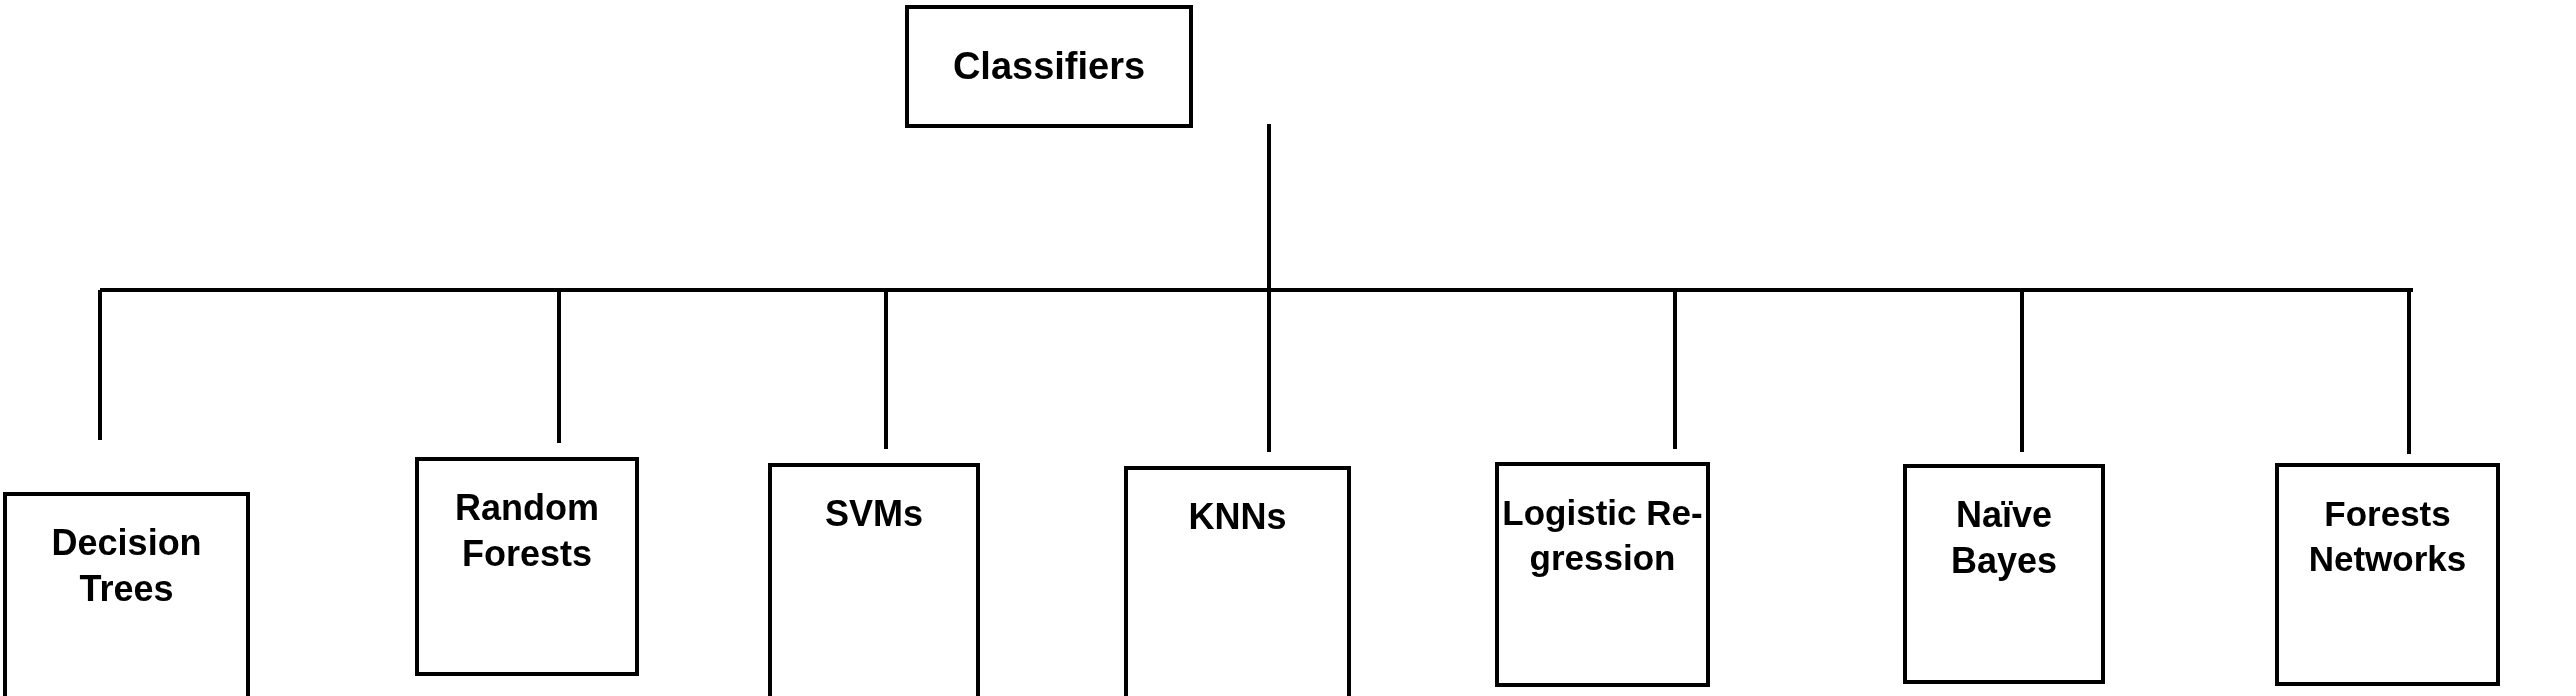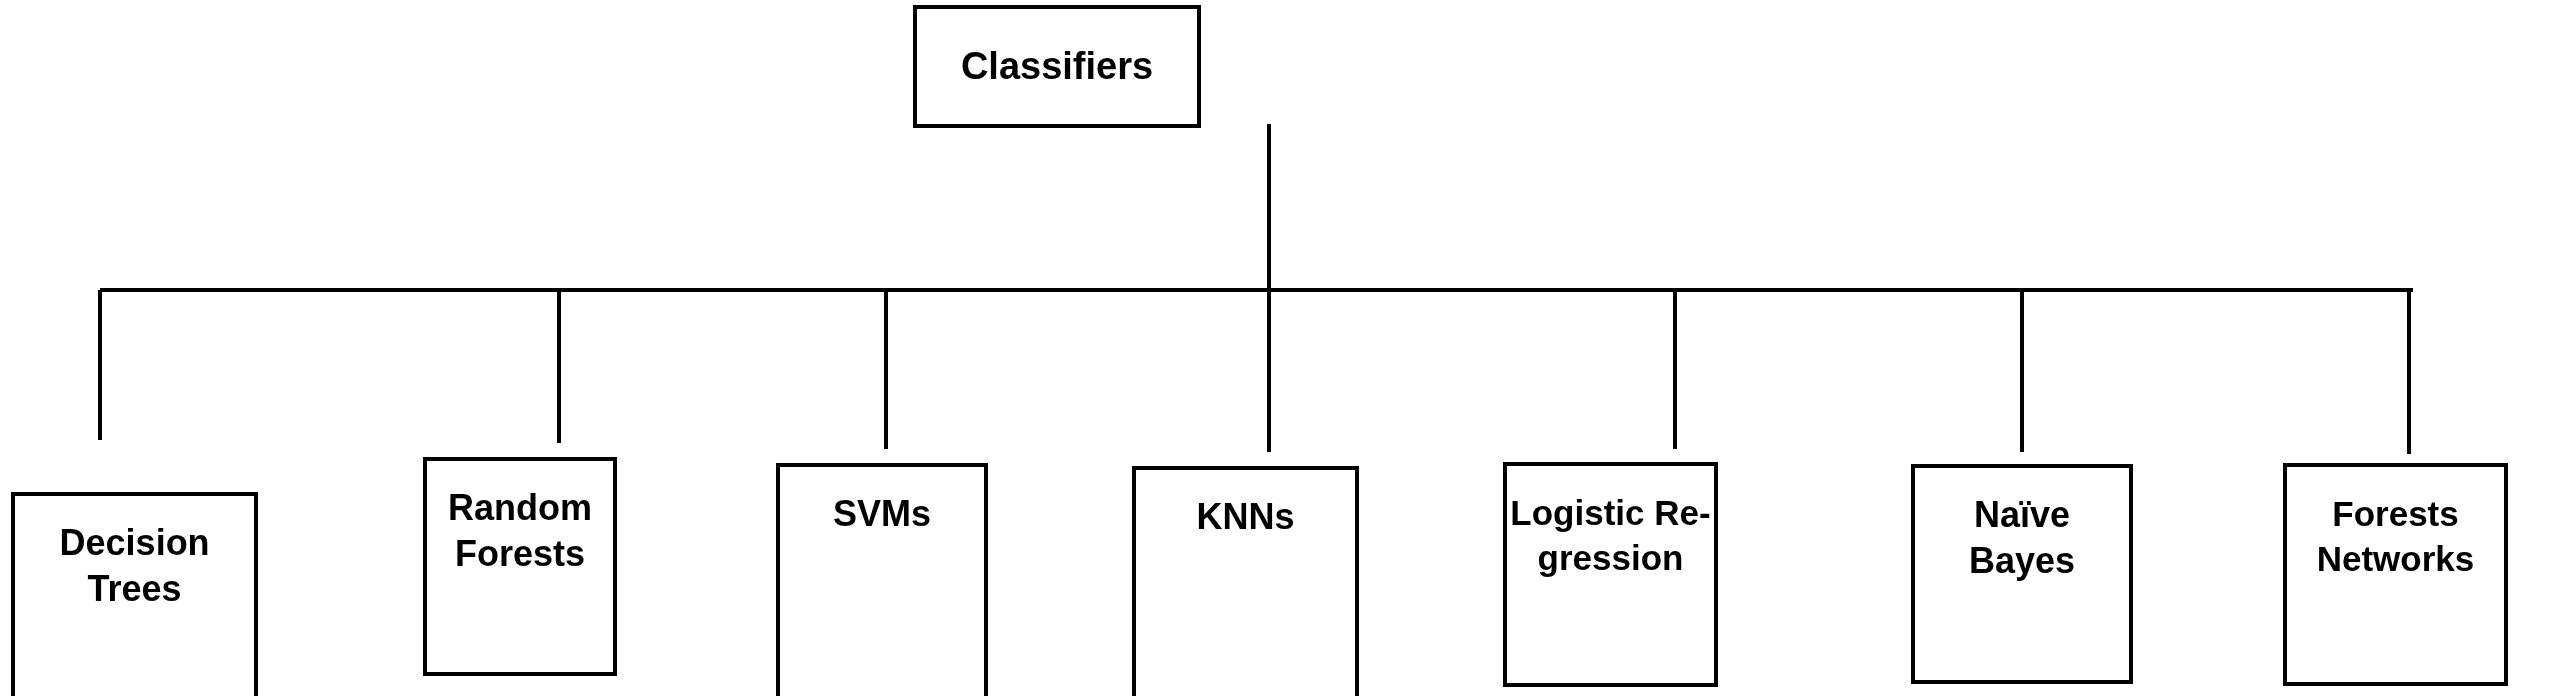--- a/index.html
+++ b/index.html
@@ -18,21 +18,20 @@
     overflow: hidden;
   }
   .node {
     position: absolute;
     box-sizing: border-box;
     background: #ffffff;
     border: 4.3px solid #000000;
     display: flex;
     flex-direction: column;
     align-items: center;
-    margin-left: 8px;
   }
   .node-label {
     font-weight: bold;
     color: #000000;
     text-align: center;
     line-height: 1.30;
     white-space: pre-line;
   }
   
   #node-root {
@@ -45,25 +44,25 @@
   #node-root .node-label {
     font-size: 38px;
   }
   
   .leaf .node-label {
     font-size: 36px;
     padding-top: 23.5px;
   }
   
   #node-decision-trees   { left:   3.1px; top: 492px; width: 247px; height: 217px; }
-  #node-random-forests   { left: 415px; top: 457px; width: 194px; height: 219px; }
+  #node-random-forests   { left: 415px; top: 457px; width: 224px; height: 219px; }
   #node-svms            { left: 768px; top: 463px; width: 212px; height: 276px; }
   #node-knns            { left: 1124px; top: 466px; width: 227px; height: 274px; }
   #node-logistic-regression { left: 1495px; top: 462px; width: 215px; height: 225px; }
-  #node-naive-bayes     { left: 1903px; top: 464px; width: 222px; height: 220px; }
+  #node-naive-bayes     { left: 1903px; top: 464px; width: 202px; height: 220px; }
   #node-neural-networks { left: 2275px; top: 463px; width: 225px; height: 223px; }
 
   #node-logistic-regression .node-label,
   #node-neural-networks .node-label { font-size: 35px; }
 
   
   .conn {
     position: absolute;
     background: #000000;
   }

